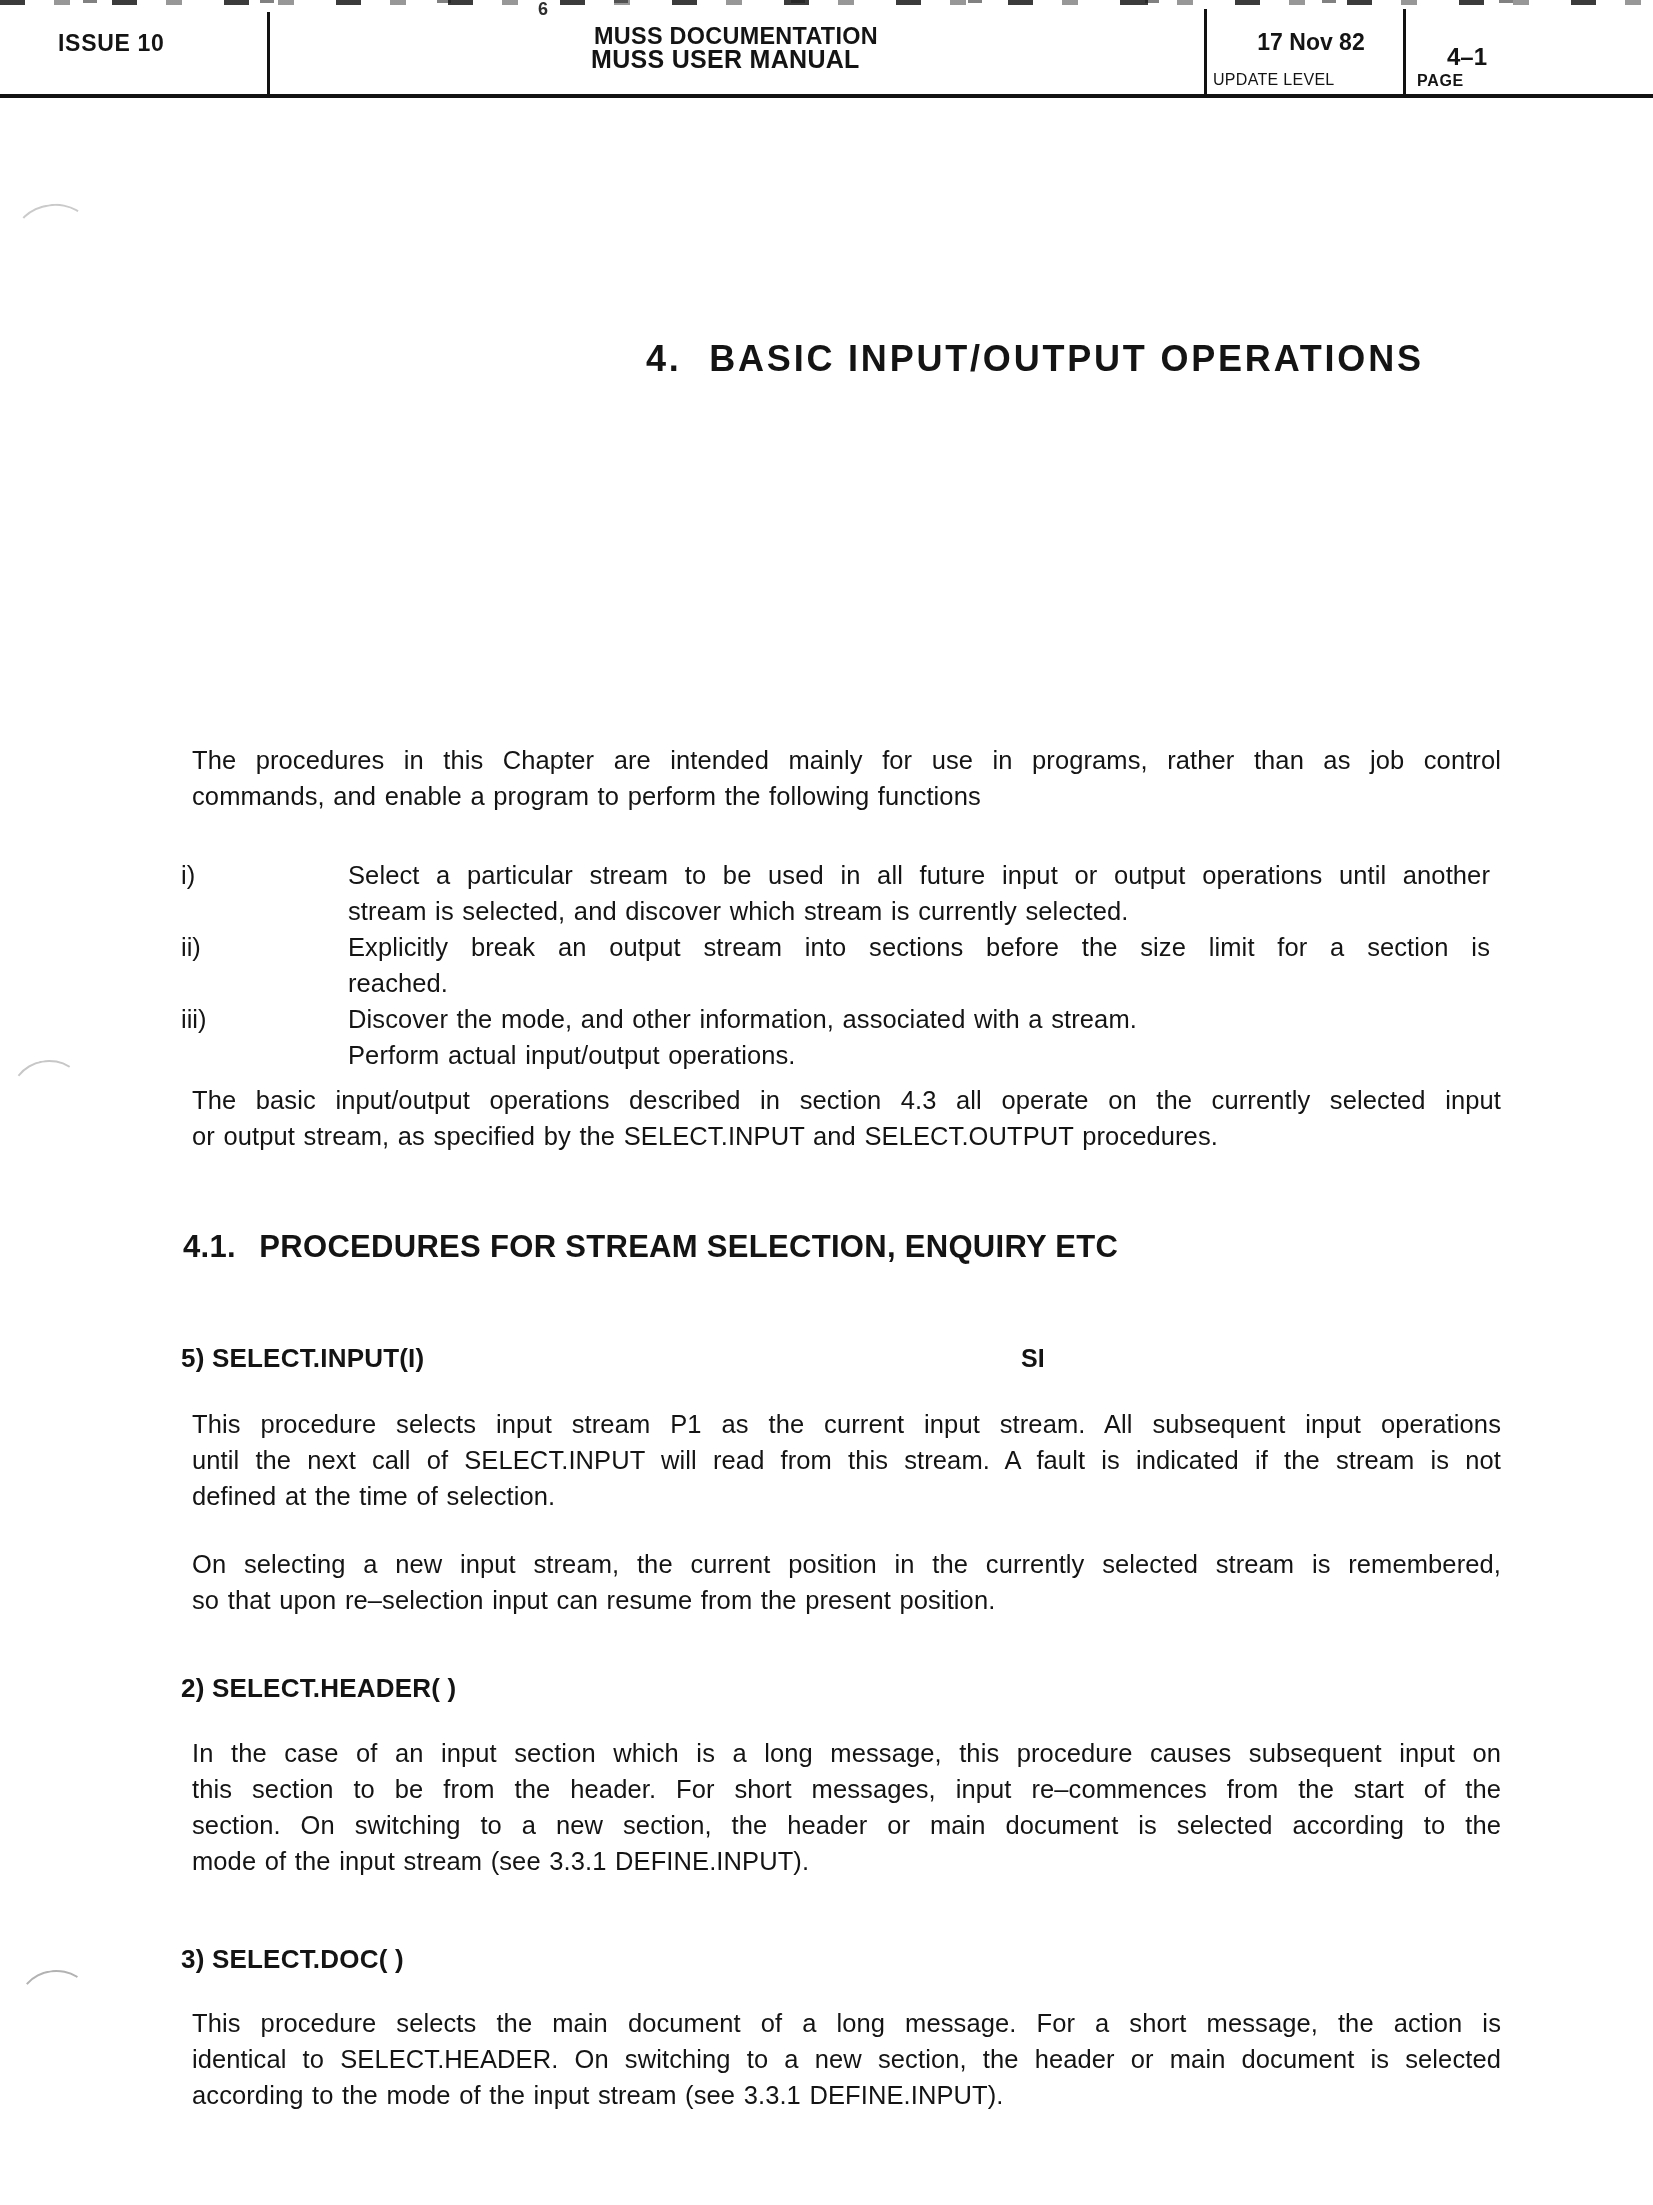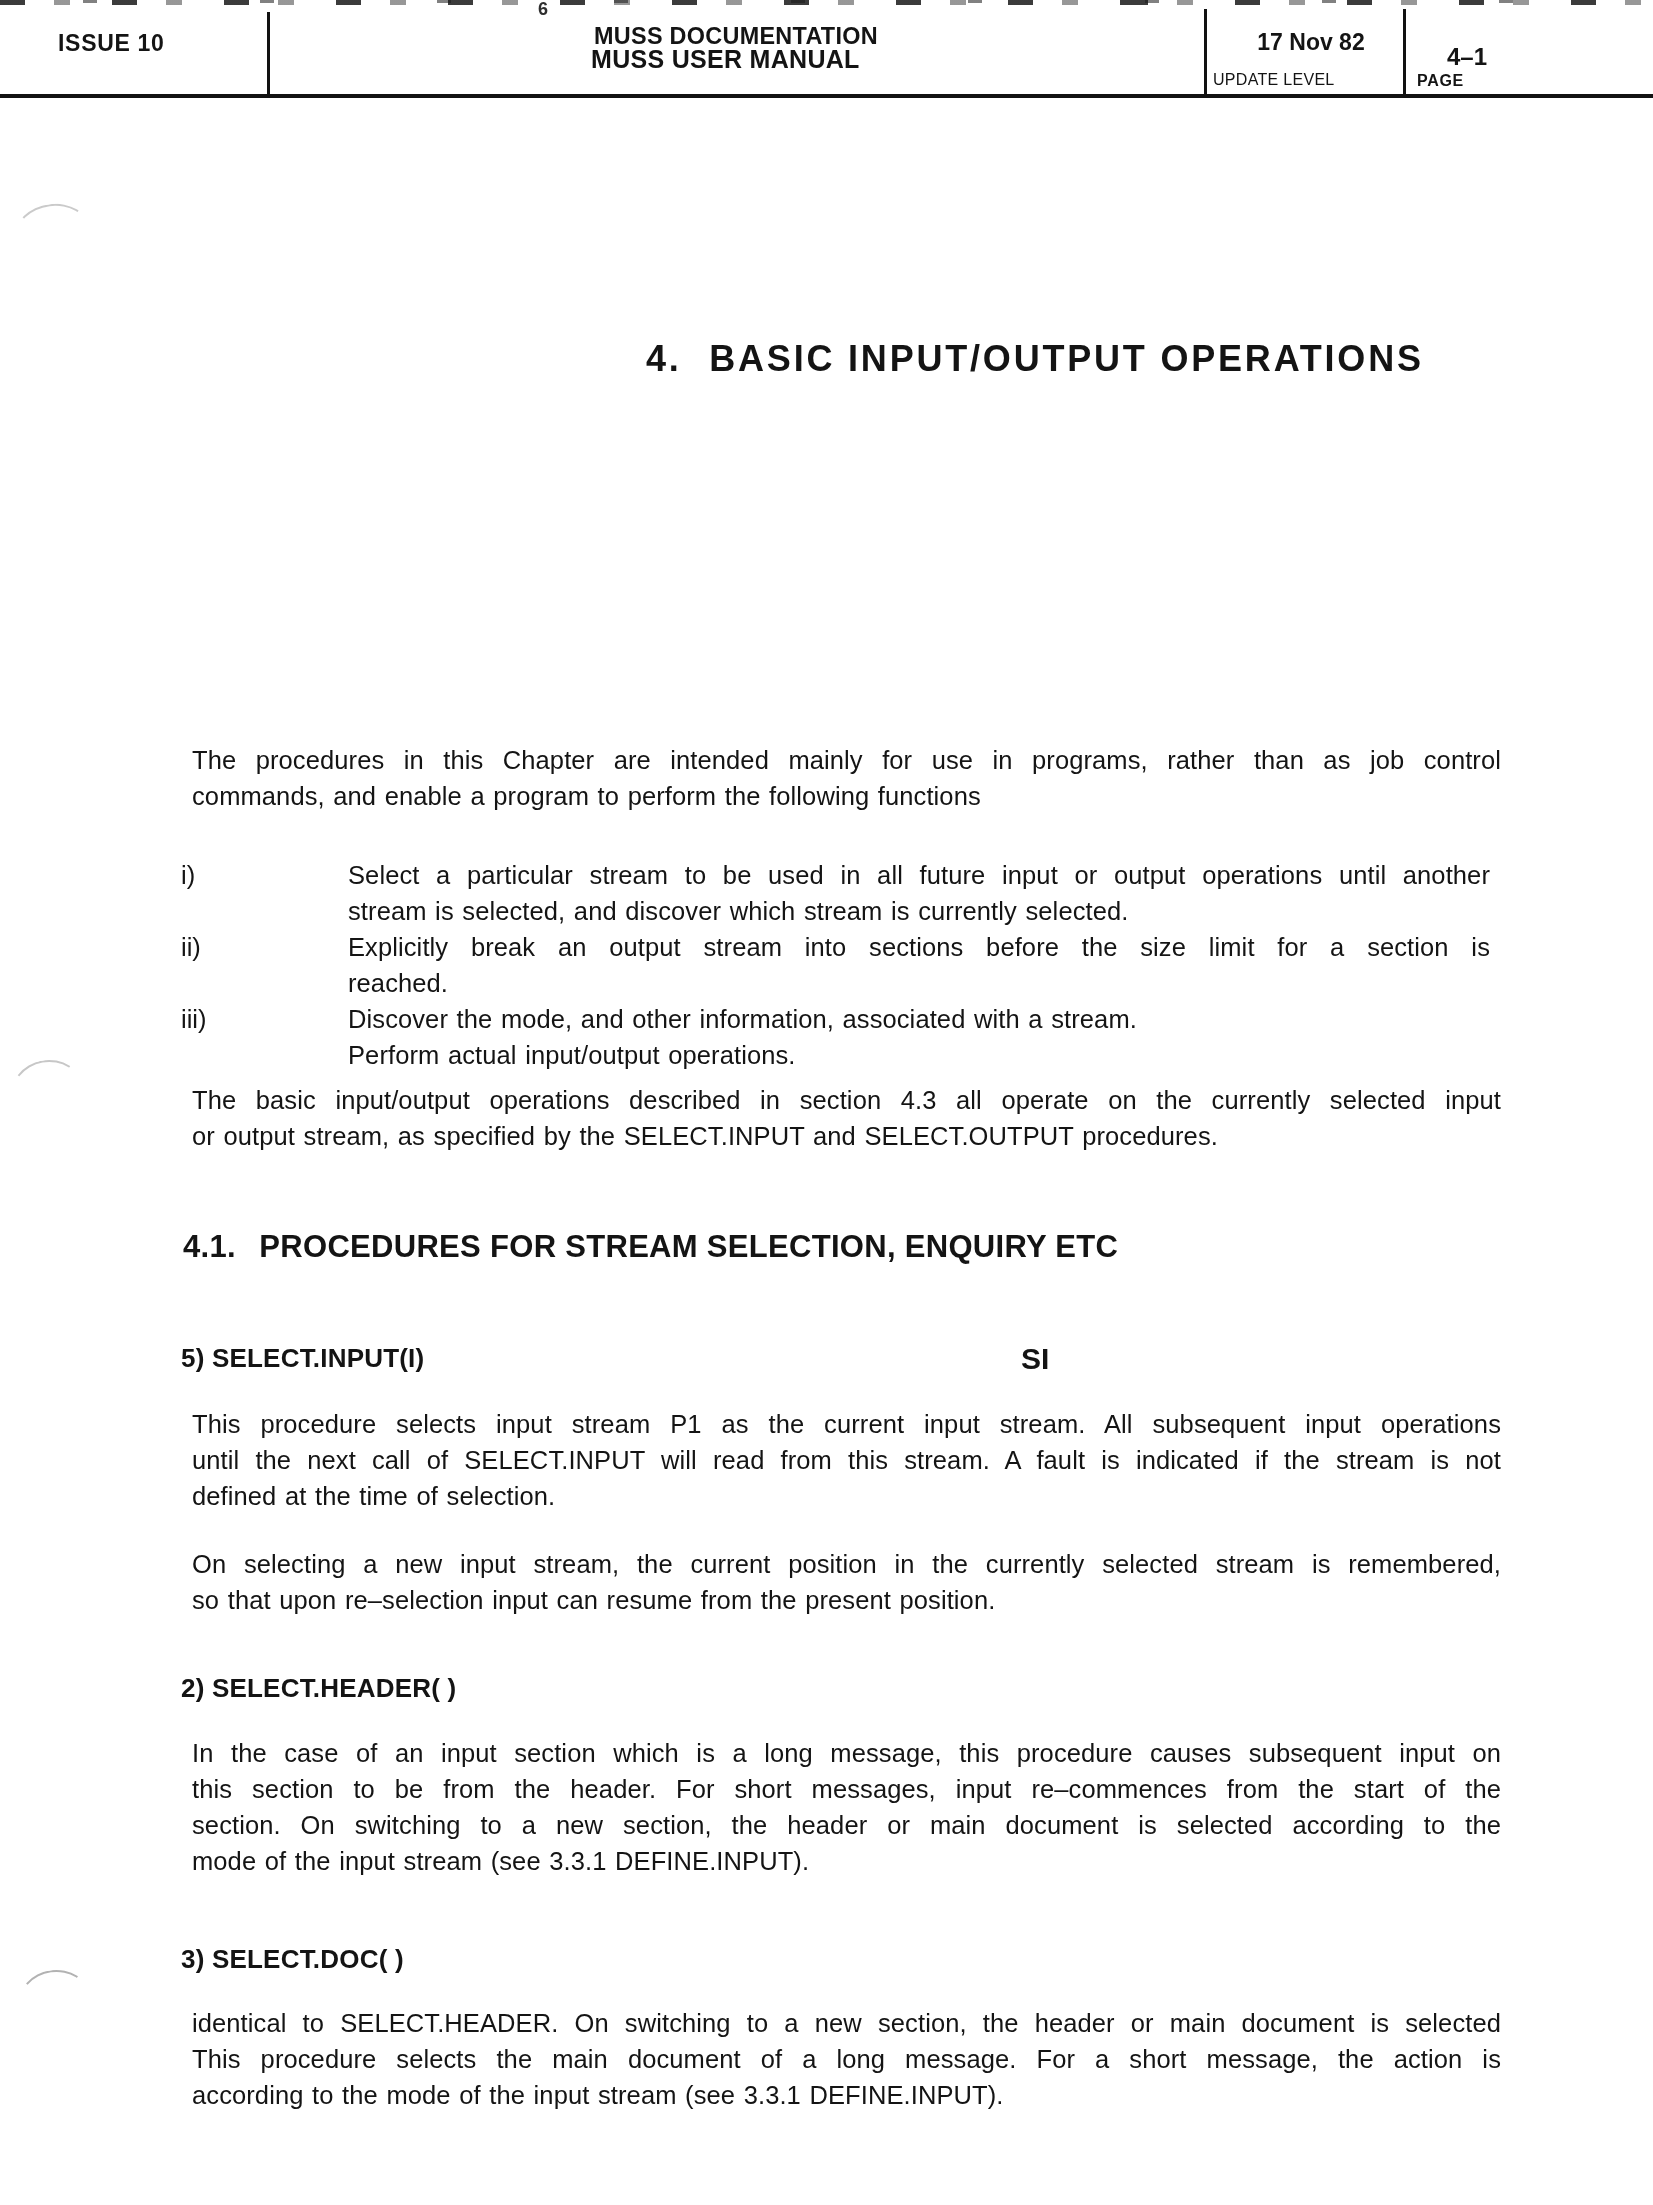--- a/index.html
+++ b/index.html
@@ -60,21 +60,21 @@
   .marker{flex:0 0 167px;font-size:25.5px;line-height:36px;}
   .item-lines{flex:1;min-width:0;}
   .p2{top:1082px;}
   .sec-heading{
     position:absolute;left:183px;top:1229px;
     display:flex;gap:23.4px;
     font-size:31px;font-weight:bold;letter-spacing:0.3px;white-space:nowrap;
   }
   .proc-row{position:absolute;left:181px;width:1309px;}
   .proc-label{font-size:26px;font-weight:bold;line-height:33px;letter-spacing:0.2px;white-space:nowrap;}
-  .proc-tag{position:absolute;left:840px;top:0;font-size:30px;font-weight:bold;line-height:33px;}
+  .proc-tag{position:absolute;left:840px;top:0;font-size:25px;font-weight:bold;line-height:33px;}
   .r1{top:1342px;}
   .p3{top:1406px;}
   .p4{top:1546px;}
   .r2{top:1672px;}
   .p5{top:1735px;}
   .r3{top:1943px;}
   .p6{top:2005px;}
 </style>
 </head>
 <body>
@@ -165,19 +165,19 @@
       <div class="line j">In the case of an input section which is a long message, this procedure causes subsequent input on</div>
       <div class="line j">this section to be from the header. For short messages, input re–commences from the start of the</div>
       <div class="line j">section. On switching to a new section, the header or main document is selected according to the</div>
       <div class="line">mode of the input stream (see 3.3.1 DEFINE.INPUT).</div>
     </div>
 
   <div class="proc-row r3">
     <span class="proc-label">3) SELECT.DOC( )</span>
   </div>
   <div class="para p6">
+      <div class="line j">This procedure selects the main document of a long message. For a short message, the action is</div>
       <div class="line j">identical to SELECT.HEADER. On switching to a new section, the header or main document is selected</div>
-      <div class="line j">This procedure selects the main document of a long message. For a short message, the action is</div>
       <div class="line">according to the mode of the input stream (see 3.3.1 DEFINE.INPUT).</div>
     </div>
 
 </div>
 
 
 </body></html>

